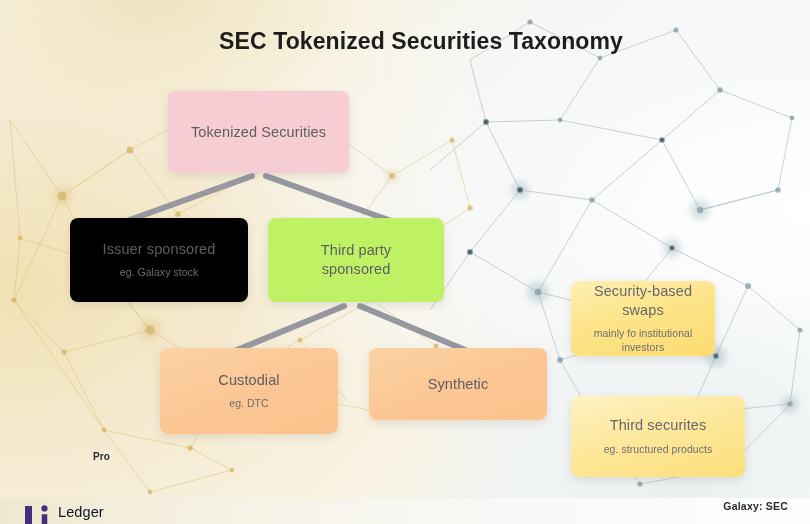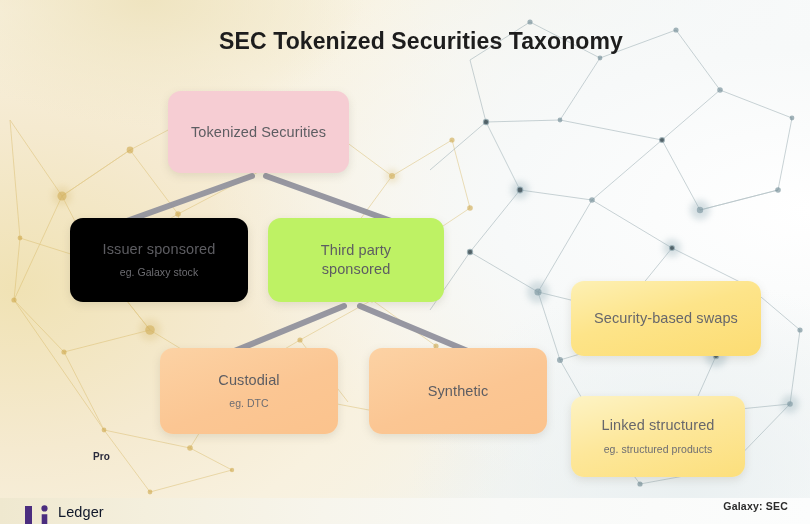--- a/index.html
+++ b/index.html
@@ -38,34 +38,34 @@
     font-size:23px;font-weight:bold;color:#1d1d1d;letter-spacing:.1px;
   }
 
   
   .conn{position:absolute;inset:0;width:810px;height:524px;}
 
   
   .node{
     position:absolute;display:flex;flex-direction:column;
     align-items:center;justify-content:center;text-align:center;
-    border-radius:13px;box-sizing:border-box;padding:4px 10px;
+    border-radius:8px;box-sizing:border-box;padding:4px 10px;
     box-shadow:0 3px 9px rgba(120,110,90,.17);
   }
   .node .lbl{font-size:14.5px;color:#5d5d62;line-height:1.28;letter-spacing:.1px;}
   .node .sub{font-size:10.5px;color:#6d6d72;line-height:1.3;margin-top:8px;letter-spacing:.05px;}
 
   .n-pink{left:168px;top:91px;width:181px;height:82px;background:#f6cdd3;}
   .n-cream-a{left:70px;top:218px;width:178px;height:84px;background:#000000;}
   .n-cream-b{left:268px;top:218px;width:176px;height:84px;background:#bef264;}
   .n-orange-a{left:160px;top:348px;width:178px;height:86px;
      background:linear-gradient(160deg,#fcd2a4 0%,#fbc693 55%,#fbc38d 100%);}
-  .n-orange-b{left:369px;top:348px;width:178px;height:86px;
+  .n-orange-b{left:369px;top:348px;width:178px;height:72px;
      background:linear-gradient(160deg,#fcd2a4 0%,#fbc693 55%,#fbc38d 100%);}
-  .n-yellow-a{left:571px;top:281px;width:190px;height:75px;
+  .n-yellow-a{left:571px;top:281px;width:144px;height:75px;
      background:linear-gradient(165deg,#fdf0b4 0%,#fde489 45%,#fcdc72 100%);}
   .n-yellow-b{left:571px;top:396px;width:174px;height:81px;
      background:linear-gradient(165deg,#fdf3c4 0%,#fde79a 48%,#fcdf7c 100%);}
   .n-yellow-a .lbl,.n-yellow-b .lbl{color:#67676b;}
 
   
   .logo{position:absolute;left:22px;top:461px;display:flex;align-items:center;}
   .logo-mark{width:30px;height:34px;margin-right:6px;}
   .logo-text{position:relative;line-height:1.02;}
   .logo-text .l1,.logo-text .l2{
@@ -239,23 +239,24 @@
   <div class="node n-orange-a">
     <span class="lbl">Custodial</span>
     <span class="sub">eg. DTC</span>
   </div>
   <div class="node n-orange-b">
     <span class="lbl">Synthetic</span>
   </div>
 
   <div class="node n-yellow-a">
     <span class="lbl">Security-based swaps</span>
+    <span class="sub">mainly fo institutional investors</span>
   </div>
   <div class="node n-yellow-b">
-    <span class="lbl">Linked structured</span>
+    <span class="lbl">Third securites</span>
     <span class="sub">eg. structured products</span>
   </div>
 
   <div class="logo">
     <svg class="logo-mark" viewBox="0 0 30 34">
       <path d="M3 3 h7 v18.5 a5 5 0 0 0 5 5 h2 v6.4 h-3.2 C6.3 32.9 3 29 3 22.3 Z" fill="#4b2d7f"></path>
       <path d="M19.7 11.2 h5.6 v15.3 c0 4.1 -2.3 6.3 -6.3 6.3 h-1.6 v-5.6 h1 c1 0 1.3 -0.5 1.3 -1.6 Z" fill="#4b2d7f"></path>
       <circle cx="22.5" cy="5.4" r="3.1" fill="#4b2d7f"></circle>
     </svg>
     <span class="logo-text">

